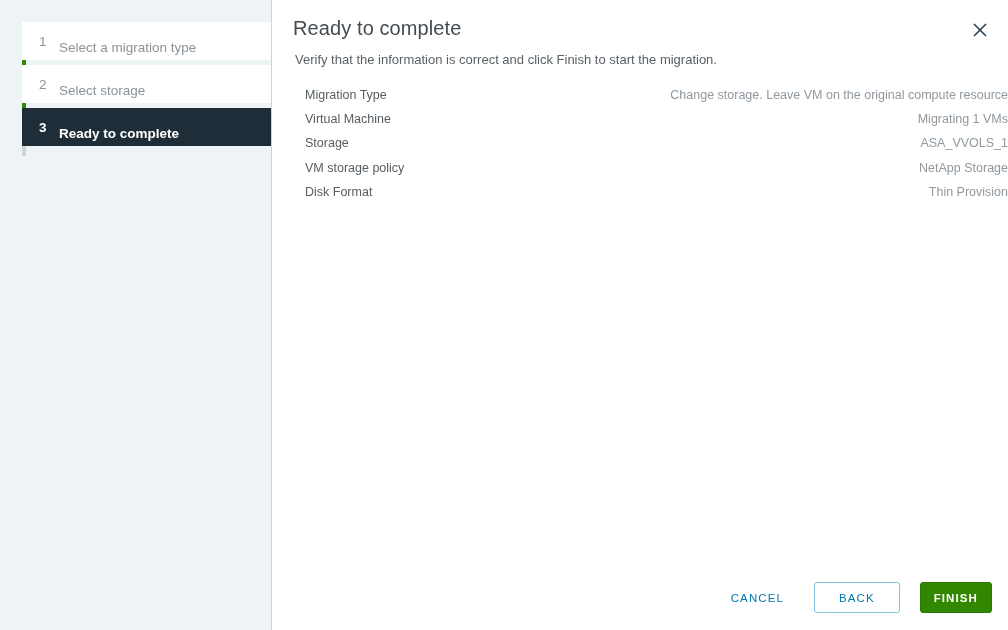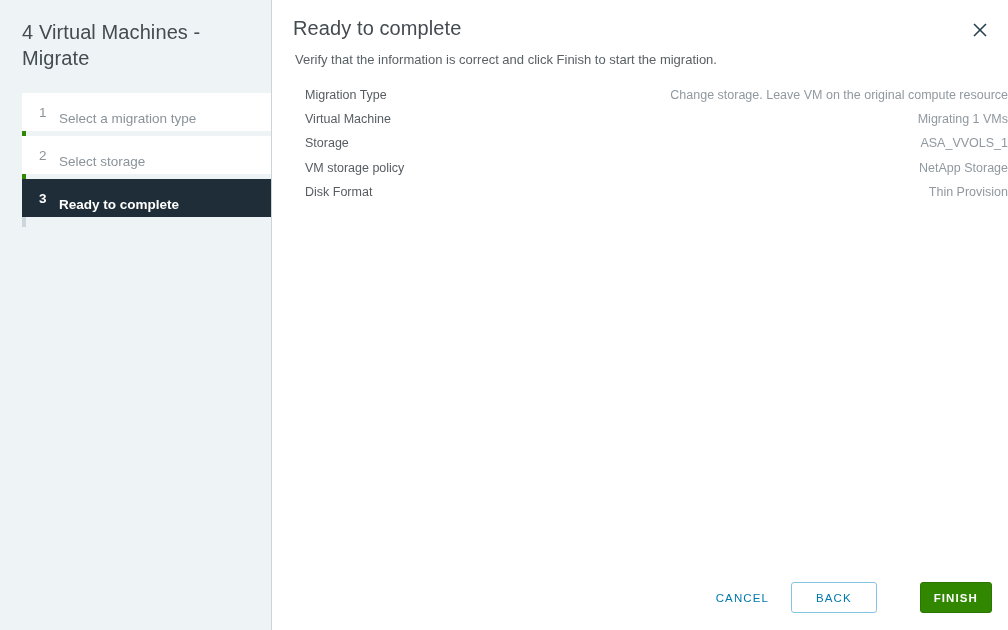--- a/index.html
+++ b/index.html
@@ -150,21 +150,21 @@
     color: #9099a0;
   }
 
   
   .footer {
     position: absolute;
     right: 16px;
     bottom: 17px;
     display: flex;
     align-items: center;
-    gap: 0;
+    gap: 8px;
   }
   .btn {
     font-family: "Liberation Sans", sans-serif;
     font-size: 11.5px;
     letter-spacing: 1.1px;
     cursor: pointer;
     box-sizing: border-box;
   }
   .btn-cancel {
     background: transparent;
@@ -187,30 +187,28 @@
   }
   .btn-finish {
     background: #318700;
     border: 1px solid #2b7600;
     border-radius: 3px;
     color: #ffffff;
     height: 31px;
     min-width: 61px;
     padding: 0 13px;
     font-weight: bold;
-    margin-left: 31px;
   }
 </style>
 </head>
 <body>
 
 <div class="wizard">
 
   <div class="sidebar">
-    <div class="wizard-title">4 Virtual Machines - Migrate</div>
 
     <div class="steps">
       <div class="steps-rail"></div>
       <div class="steps-rail-done"></div>
 
       <div class="step">
         <span class="num">1</span>
         <span class="slabel">Select a migration type</span>
       </div>
 

